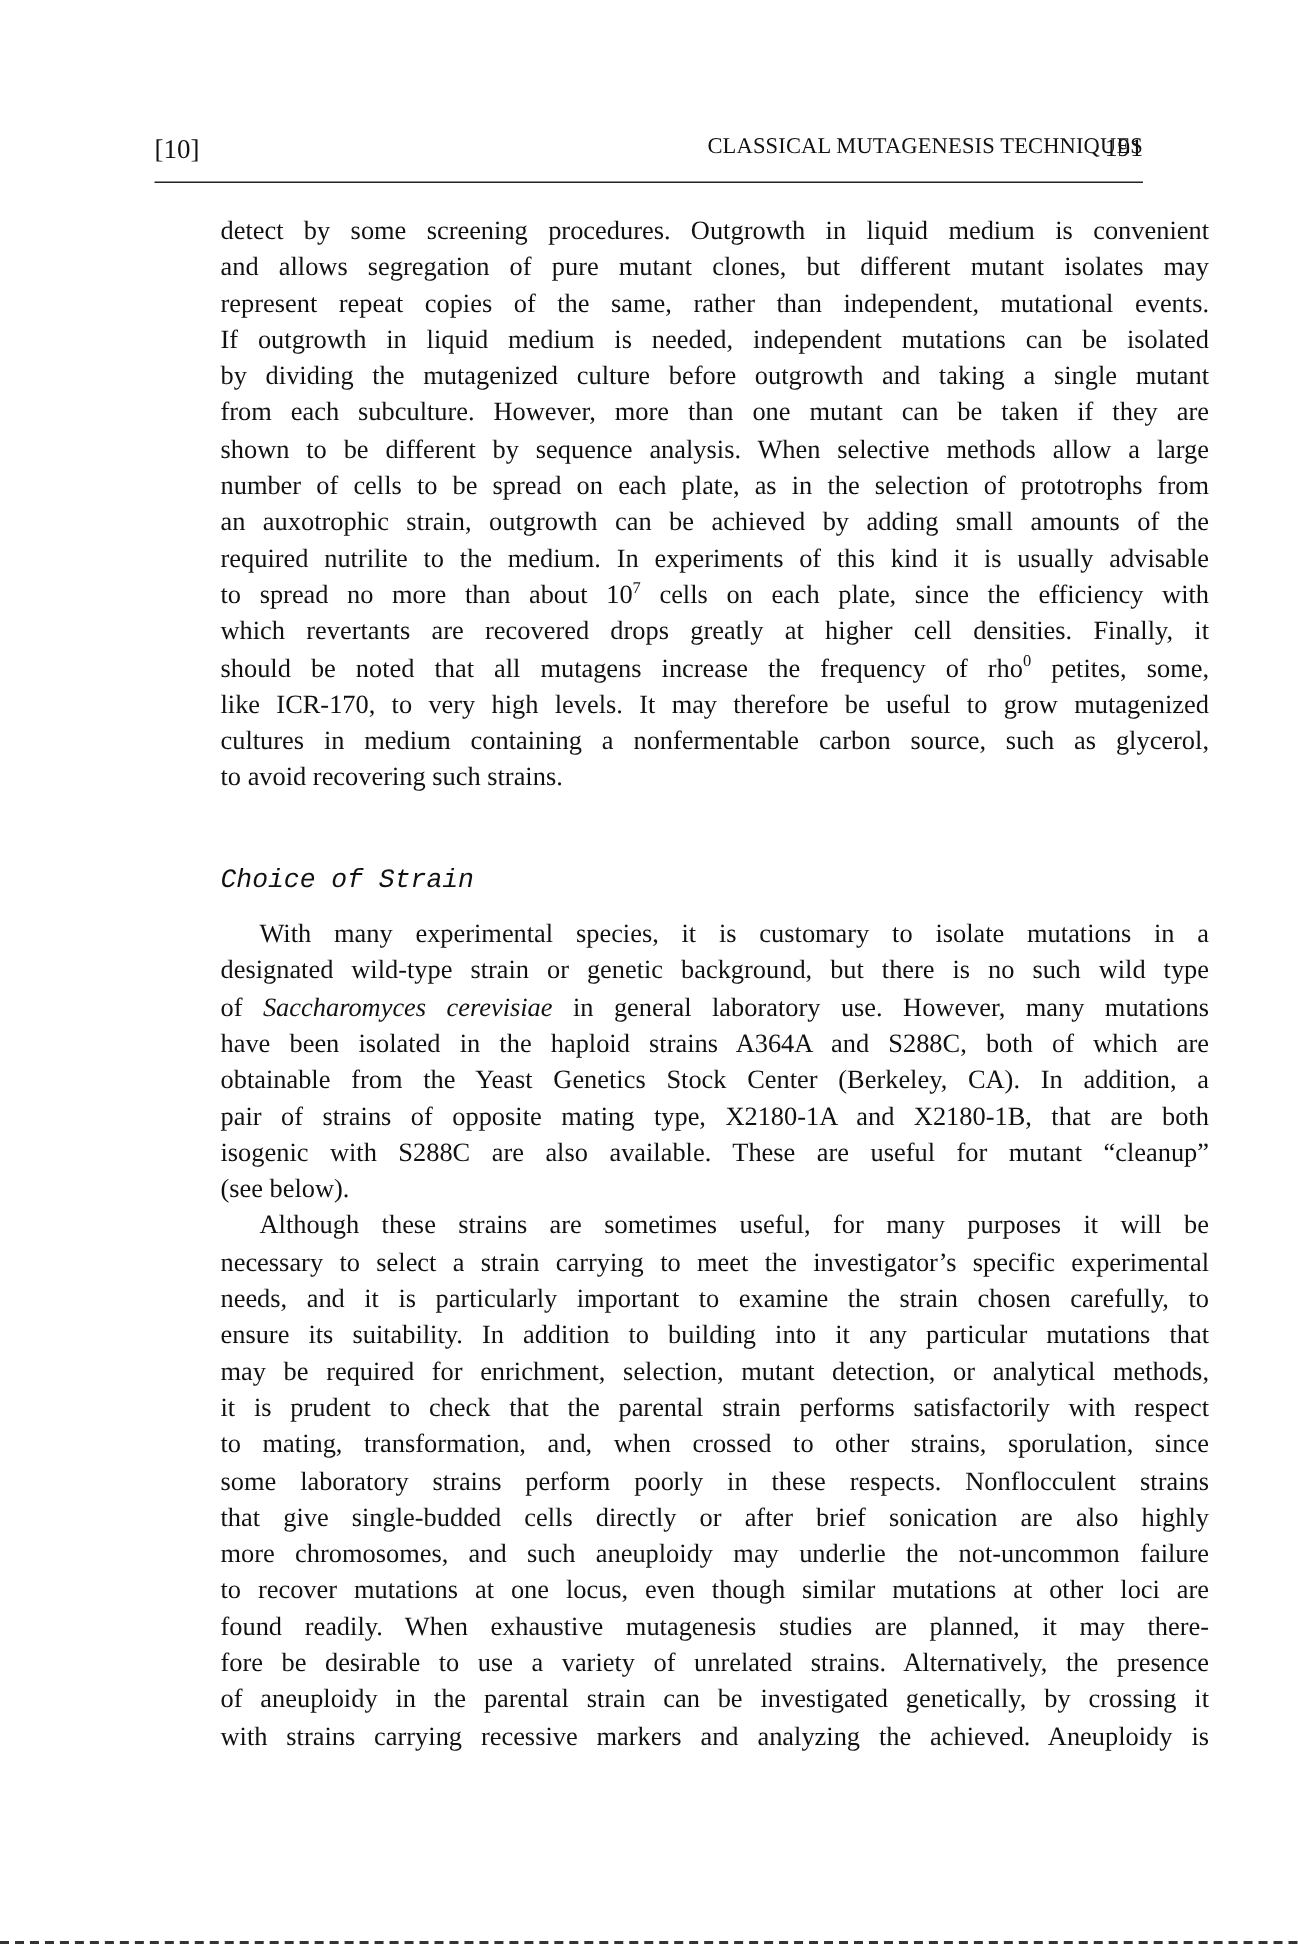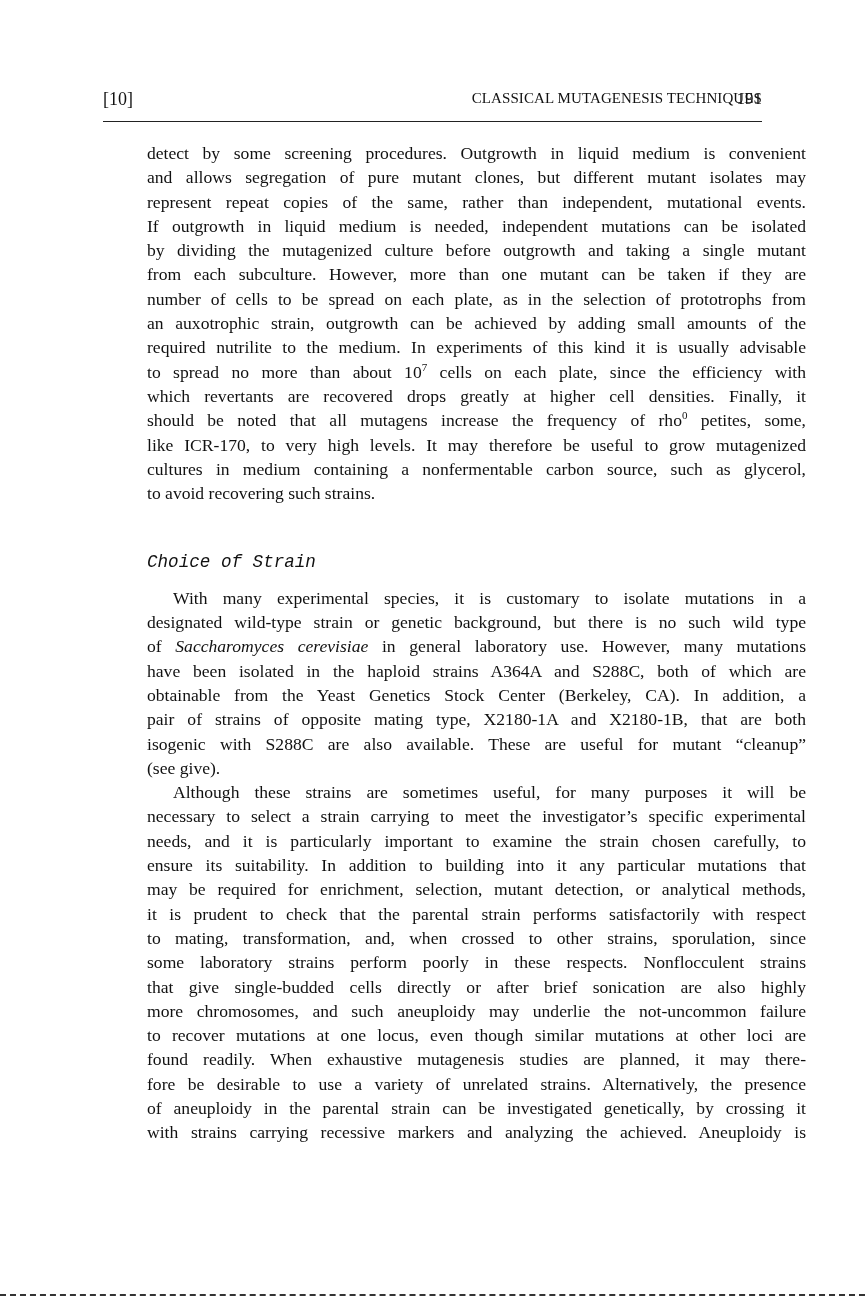--- a/index.html
+++ b/index.html
@@ -77,20 +77,21 @@
 <div class="header-rule"></div>
 
 <div class="body-text">
   <div>
     <span class="line">detect by some screening procedures. Outgrowth in liquid medium is convenient</span>
     <span class="line">and allows segregation of pure mutant clones, but different mutant isolates may</span>
     <span class="line">represent repeat copies of the same, rather than independent, mutational events.</span>
     <span class="line">If outgrowth in liquid medium is needed, independent mutations can be isolated</span>
     <span class="line">by dividing the mutagenized culture before outgrowth and taking a single mutant</span>
     <span class="line">from each subculture. However, more than one mutant can be taken if they are</span>
+    <span class="line">shown to be different by sequence analysis. When selective methods allow a large</span>
     <span class="line">number of cells to be spread on each plate, as in the selection of prototrophs from</span>
     <span class="line">an auxotrophic strain, outgrowth can be achieved by adding small amounts of the</span>
     <span class="line">required nutrilite to the medium. In experiments of this kind it is usually advisable</span>
     <span class="line"><span>to spread no more than about 10</span><sup>7</sup><span> cells on each plate, since the efficiency with</span></span>
     <span class="line">which revertants are recovered drops greatly at higher cell densities. Finally, it</span>
     <span class="line"><span>should be noted that all mutagens increase the frequency of rho</span><sup>0</sup><span> petites, some,</span></span>
     <span class="line">like ICR-170, to very high levels. It may therefore be useful to grow mutagenized</span>
     <span class="line">cultures in medium containing a nonfermentable carbon source, such as glycerol,</span>
     <span class="line last">to avoid recovering such strains.</span>
   </div>
@@ -101,21 +102,21 @@
   <div style="height:11px"></div>
 
   <div>
     <span class="line indent">With many experimental species, it is customary to isolate mutations in a</span>
     <span class="line">designated wild-type strain or genetic background, but there is no such wild type</span>
     <span class="line"><span>of </span><em>Saccharomyces cerevisiae</em><span> in general laboratory use. However, many mutations</span></span>
     <span class="line">have been isolated in the haploid strains A364A and S288C, both of which are</span>
     <span class="line">obtainable from the Yeast Genetics Stock Center (Berkeley, CA). In addition, a</span>
     <span class="line">pair of strains of opposite mating type, X2180-1A and X2180-1B, that are both</span>
     <span class="line">isogenic with S288C are also available. These are useful for mutant “cleanup”</span>
-    <span class="line last">(see give).</span>
+    <span class="line last">(see below).</span>
   </div>
 
   <div>
     <span class="line indent">Although these strains are sometimes useful, for many purposes it will be</span>
     <span class="line">necessary to select a strain carrying to meet the investigator’s specific experimental</span>
     <span class="line">needs, and it is particularly important to examine the strain chosen carefully, to</span>
     <span class="line">ensure its suitability. In addition to building into it any particular mutations that</span>
     <span class="line">may be required for enrichment, selection, mutant detection, or analytical methods,</span>
     <span class="line">it is prudent to check that the parental strain performs satisfactorily with respect</span>
     <span class="line">to mating, transformation, and, when crossed to other strains, sporulation, since</span>

